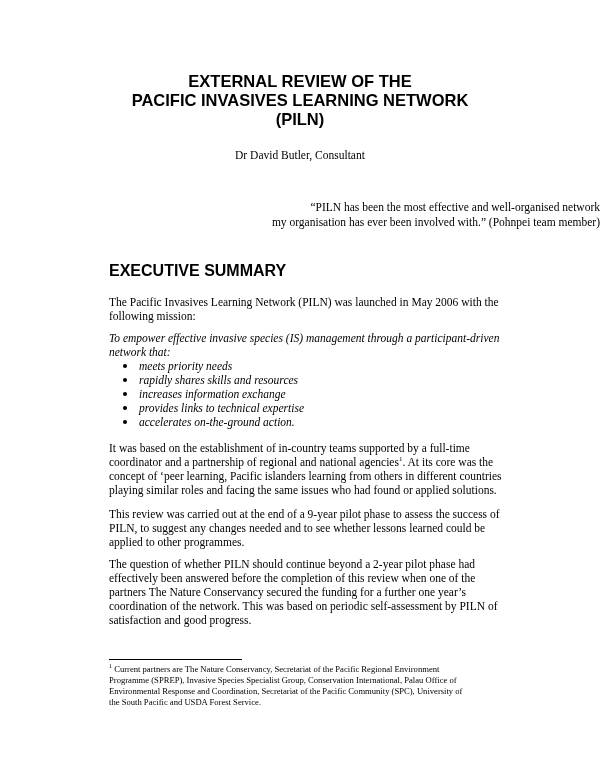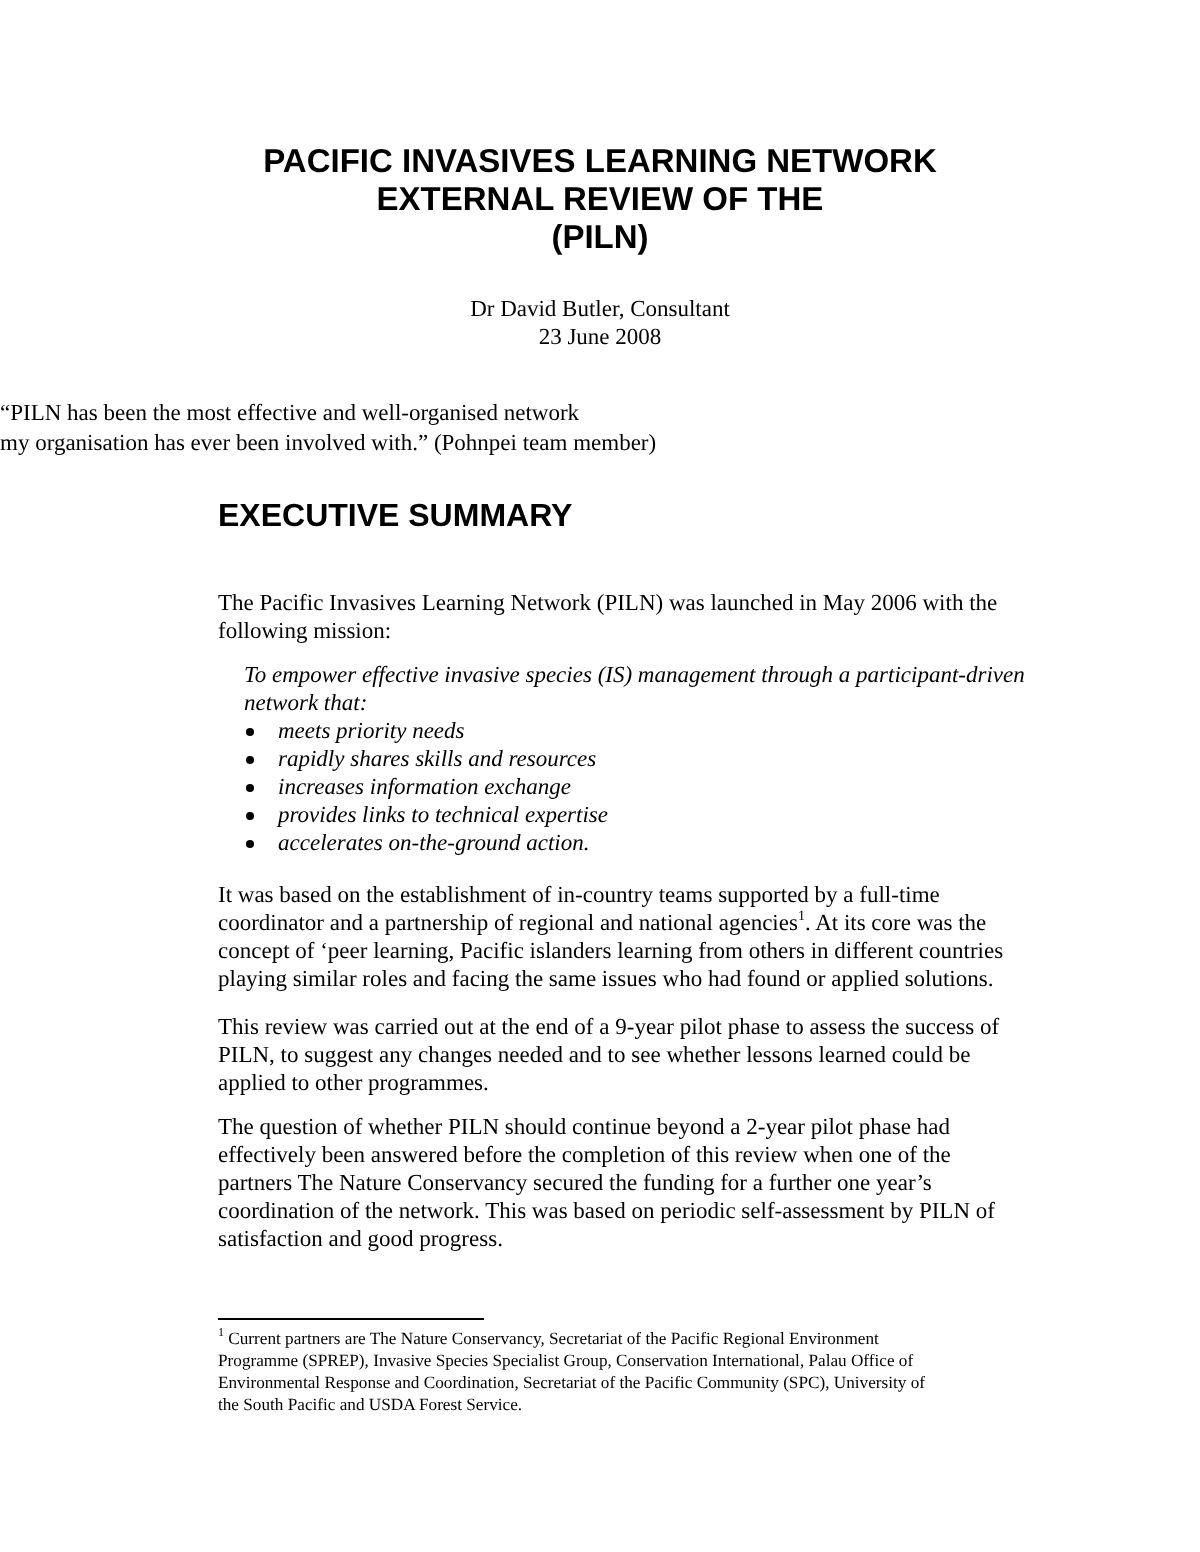--- a/index.html
+++ b/index.html
@@ -13,26 +13,26 @@
   }
   .title div { white-space: nowrap; }
   .author {
     position: absolute; left: 0; width: 600px; top: 148px;
     text-align: center;
     font-family: "Liberation Serif", serif; font-weight: normal;
     font-size: 11.5px; line-height: 14px;
   }
   .quote {
     position: absolute; left: 0; width: 600px; top: 200px;
-    text-align: left;
+    text-align: right;
     font-family: "Liberation Serif", serif;
     font-size: 11.5px; line-height: 14.5px;
   }
   .h1 {
-    position: absolute; left: 109px; top: 250px;
+    position: absolute; left: 109px; top: 262px;
     font-family: "Liberation Sans", sans-serif; font-weight: bold;
     font-size: 16px; line-height: 18px; white-space: nowrap;
   }
   .body-text {
     position: absolute; left: 109px; width: 420px;
     font-family: "Liberation Serif", serif;
     font-size: 11.5px; line-height: 14px;
   }
   .body-text .ln { white-space: nowrap; }
   .italic { font-style: italic; }
@@ -47,43 +47,42 @@
   }
   .footnote .ln { white-space: nowrap; }
   .footnote sup { font-size: 6px; }
 </style>
 </head>
 <body>
 
 <div class="page">
 
   <div class="title">
+    <div>EXTERNAL REVIEW OF THE</div>
     <div>PACIFIC INVASIVES LEARNING NETWORK</div>
-    <div>EXTERNAL REVIEW OF THE</div>
     <div>(PILN)</div>
   </div>
 
   <div class="author">
     <div>Dr David Butler, Consultant</div>
-    <div>23 June 2008</div>
   </div>
 
   <div class="quote">
     <div>“PILN has been the most effective and well-organised network</div>
     <div>my organisation has ever been involved with.” (Pohnpei team member)</div>
   </div>
 
   <div class="h1">EXECUTIVE SUMMARY</div>
 
   <div class="body-text" style="top:295px;">
     <div class="ln">The Pacific Invasives Learning Network (PILN) was launched in May 2006 with the</div>
     <div class="ln">following mission:</div>
   </div>
 
-  <div class="body-text italic" style="top:331px;margin-left:13px;">
+  <div class="body-text italic" style="top:331px;">
     <div class="ln">To empower effective invasive species (IS) management through a participant-driven</div>
     <div class="ln">network that:</div>
   </div>
 
   <div class="bullets">
     <div class="bi"><span class="dot"></span><span>meets priority needs</span></div>
     <div class="bi"><span class="dot"></span><span>rapidly shares skills and resources</span></div>
     <div class="bi"><span class="dot"></span><span>increases information exchange</span></div>
     <div class="bi"><span class="dot"></span><span>provides links to technical expertise</span></div>
     <div class="bi"><span class="dot"></span><span>accelerates on-the-ground action.</span></div>

